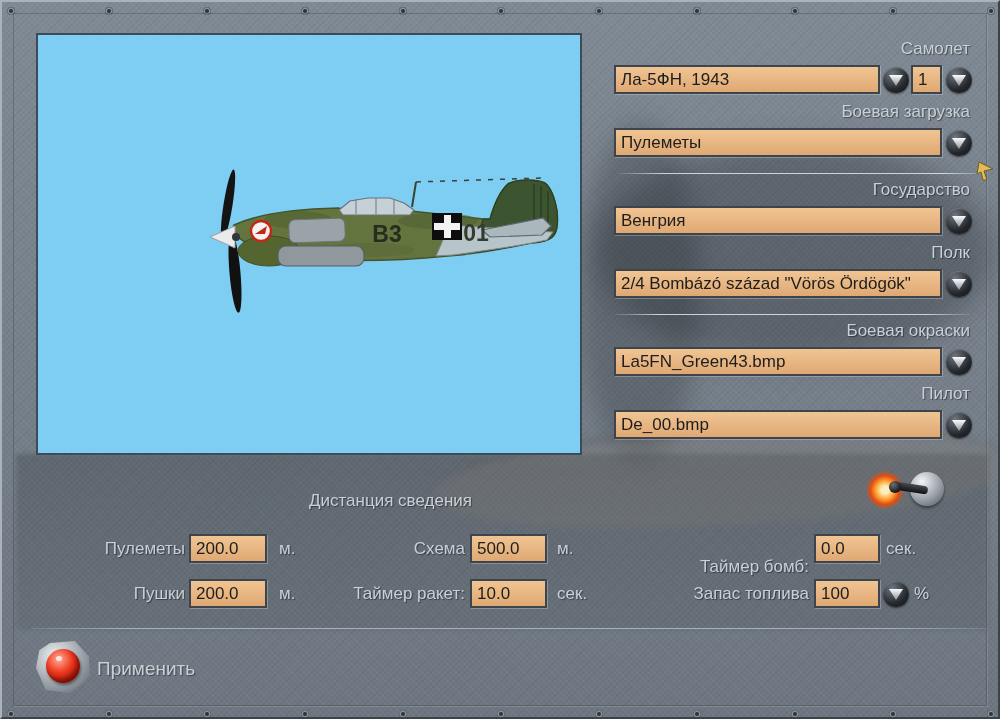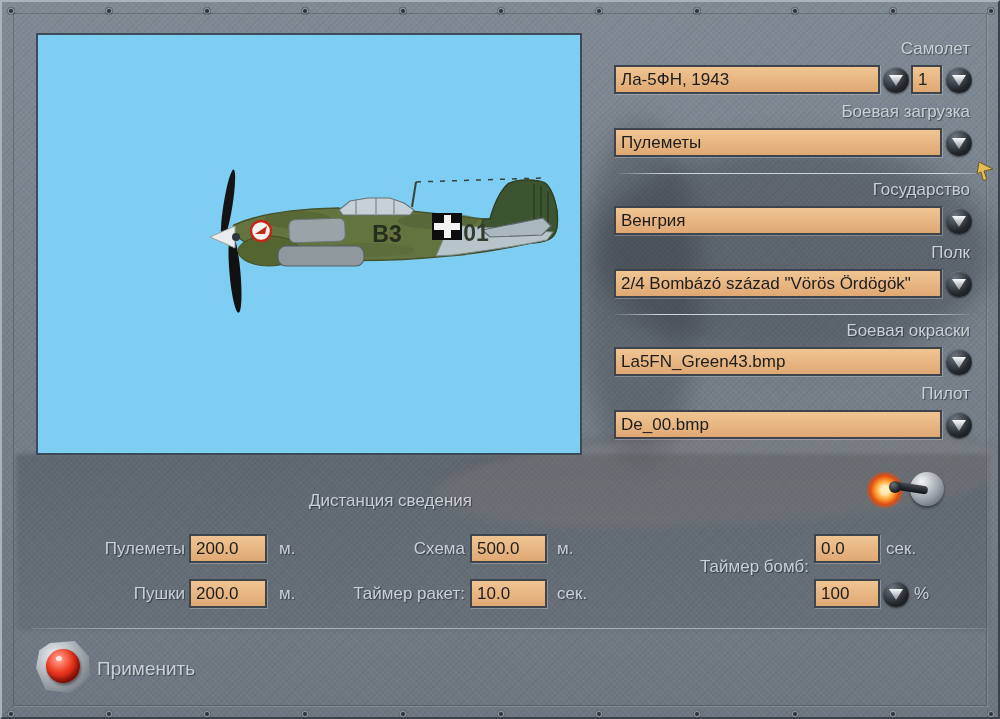--- a/index.html
+++ b/index.html
@@ -211,20 +211,21 @@
   <div class="lbl" style="left:884px;top:537px;">сек.</div>
 
   <div class="lbl r" style="left:40px;top:582px;width:143px;">Пушки</div>
   <input class="field" style="left: 187px; top: 577px; width: 78px;" value="200.0">
   <div class="lbl" style="left:277px;top:582px;">м.</div>
 
   <div class="lbl r" style="left:300px;top:582px;width:163px;">Таймер ракет:</div>
   <input class="field" style="left: 468px; top: 577px; width: 77px;" value="10.0">
   <div class="lbl" style="left:555px;top:582px;">сек.</div>
 
+  <div class="lbl r" style="left:640px;top:582px;width:167px;">Запас топлива</div>
   <input class="field" style="left: 812px; top: 577px; width: 66px;" value="100">
   <div class="arrow-btn" style="left:881px;top:579px;">
       <div class="tri"></div>
     </div>
   <div class="lbl" style="left:912px;top:582px;">%</div>
 
   <div class="hr dim" style="left:30px;top:626px;width:955px;"></div>
 
   <div class="apply-btn">
     <div class="nut"></div>

